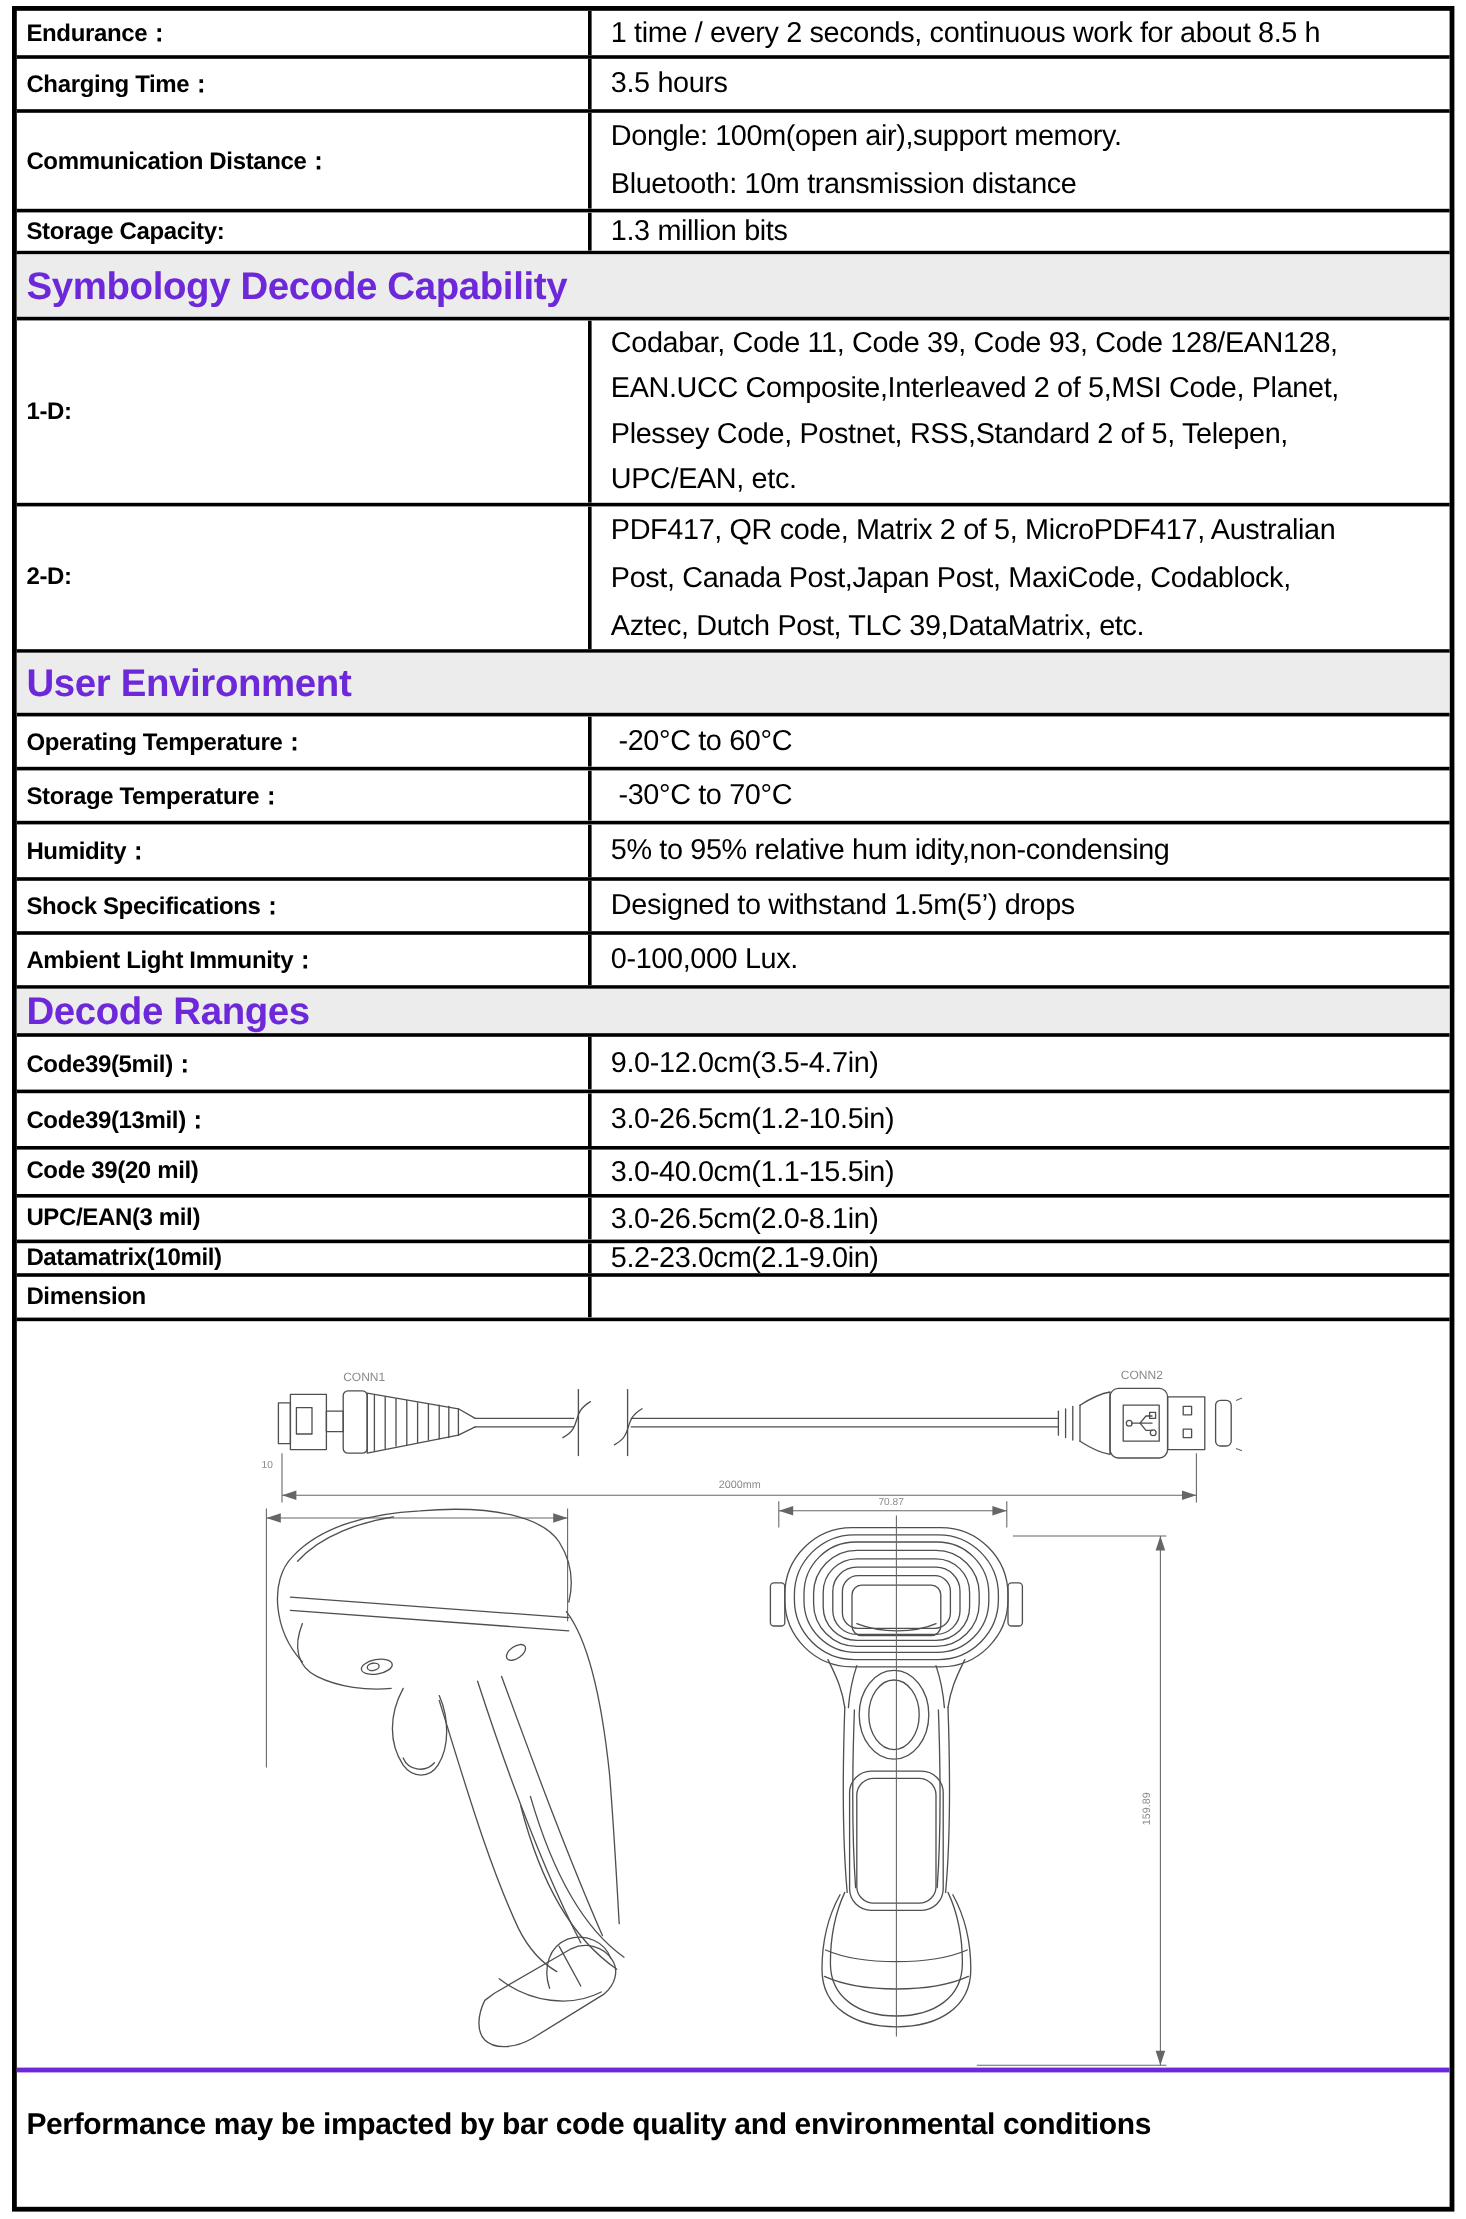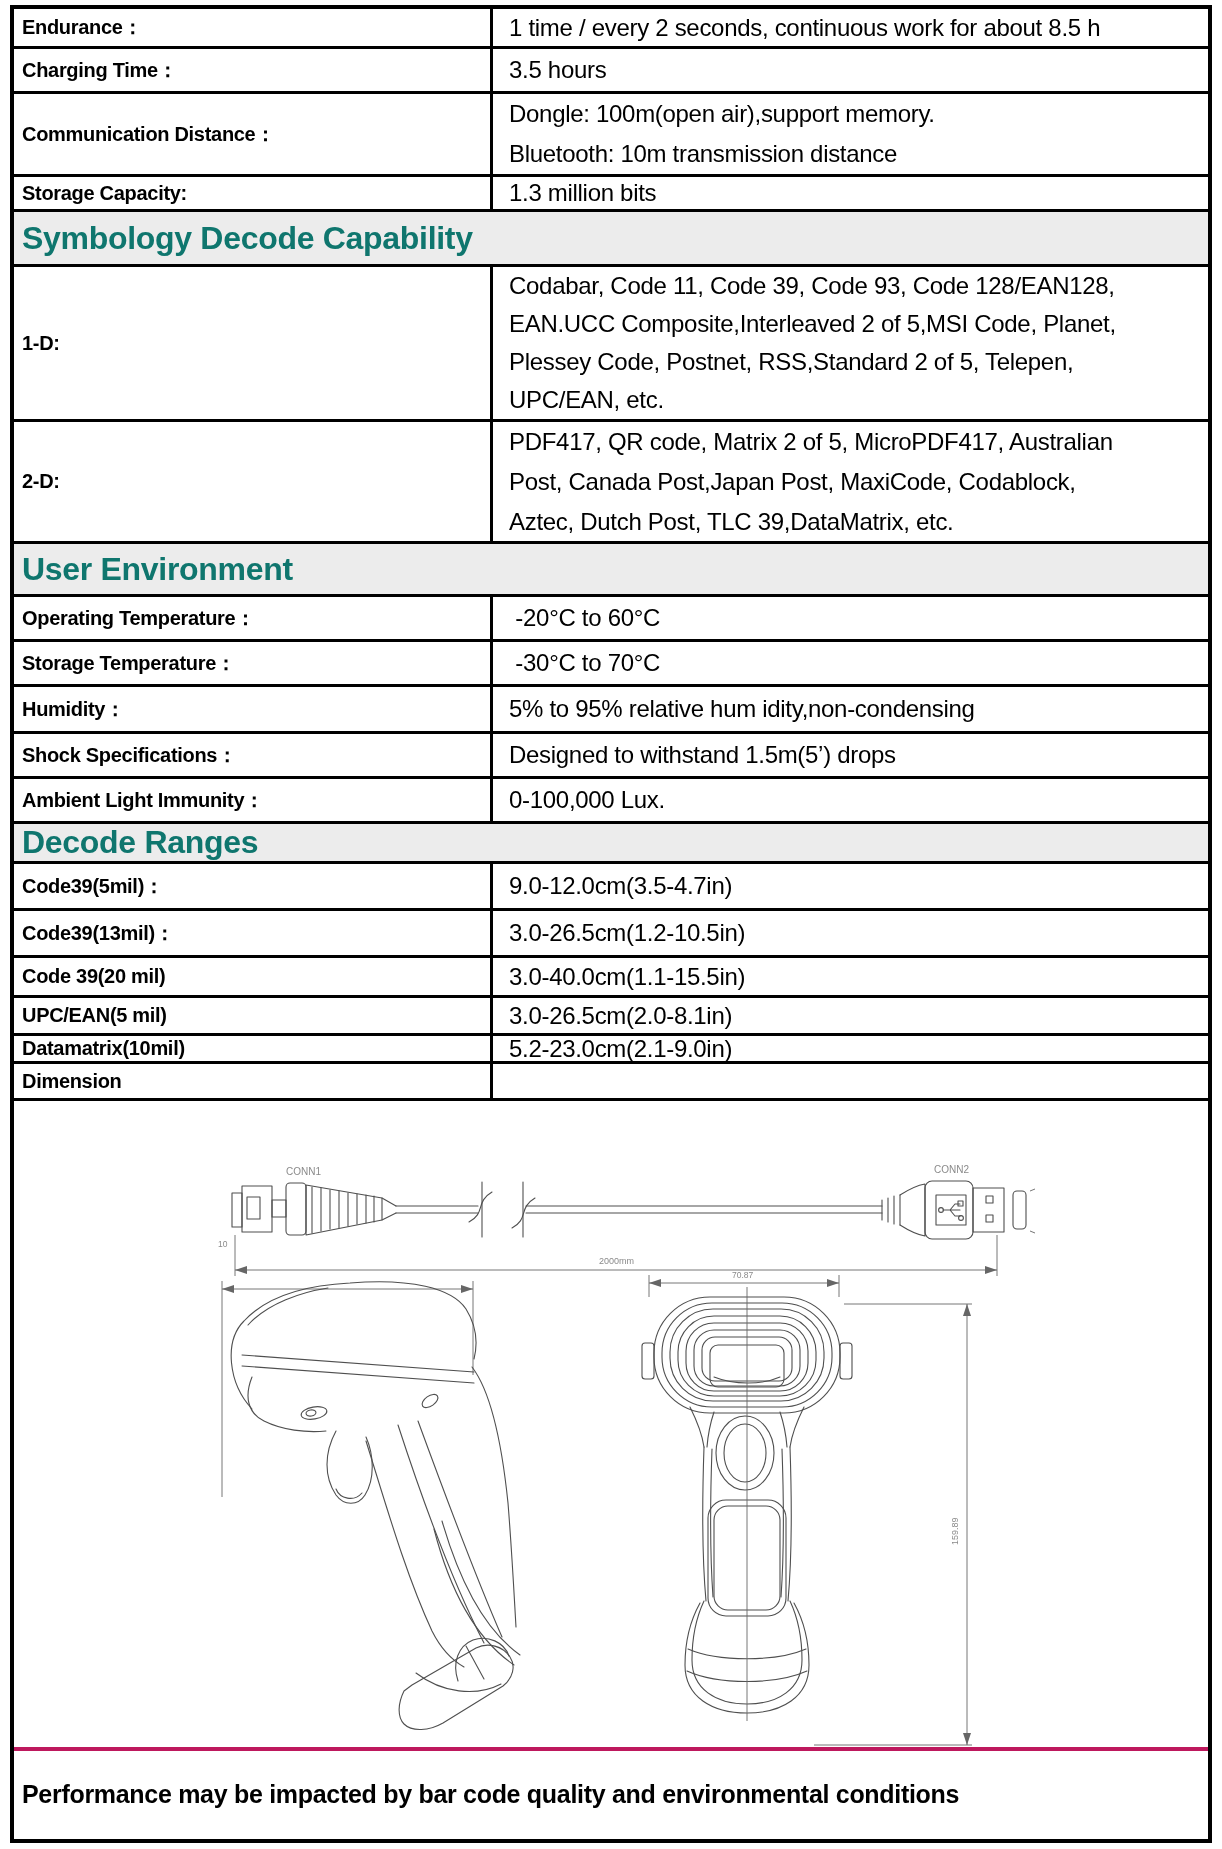--- a/index.html
+++ b/index.html
@@ -2,22 +2,22 @@
 <html><head>
 <meta charset="utf-8">
 <style>
   html,body{margin:0;padding:0;background:#ffffff;}
   body{width:1222px;height:1849px;position:relative;font-family:"Liberation Sans","DejaVu Sans",sans-serif;color:#000;}
   .sheet{position:absolute;left:10px;top:5px;width:1202px;height:1838px;border:4px solid #000;box-sizing:border-box;background:#fff;}
   .row{display:flex;border-bottom:3px solid #000;box-sizing:border-box;overflow:hidden;}
   .cell-label{width:479px;flex:0 0 479px;border-right:3px solid #000;box-sizing:border-box;display:flex;align-items:center;padding-left:8px;font-weight:bold;font-size:20px;letter-spacing:-0.3px;overflow:hidden;}
   .cell-value{flex:1;display:flex;align-items:center;padding-left:16px;font-size:24px;letter-spacing:-0.3px;white-space:pre-line;overflow:hidden;}
   .nowrap{white-space:pre;}
-  .section{display:flex;align-items:center;background:#ececec;border-bottom:3px solid #000;box-sizing:border-box;padding-left:8px;font-weight:bold;font-size:32px;color:#0f766e;letter-spacing:-0.3px;}
-  .drawing{border-bottom:4px solid #be185d;box-sizing:border-box;position:relative;margin-top:24px;}
+  .section{display:flex;align-items:center;background:#ececec;border-bottom:3px solid #000;box-sizing:border-box;padding-left:8px;font-weight:bold;font-size:32px;color:#6d28d9;letter-spacing:-0.3px;}
+  .drawing{border-bottom:4px solid #6d28d9;box-sizing:border-box;position:relative;}
   .footer-row{display:flex;align-items:center;padding-left:8px;font-weight:bold;font-size:25px;letter-spacing:-0.3px;box-sizing:border-box;}
   svg .ln{stroke:#4f4f4f;stroke-width:1.1;fill:none;stroke-linecap:round;stroke-linejoin:round;}
   svg .dim{stroke:#666;stroke-width:0.9;fill:none;}
   svg .arr{fill:#666;stroke:none;}
   svg .lbl{fill:#8a8a8a;font-family:"Liberation Sans","DejaVu Sans",sans-serif;}
 </style>
 </head>
 <body>
 
 <div class="sheet">
@@ -98,21 +98,21 @@
     <div class="cell-label">Code39(13mil)：</div>
     <div class="cell-value">3.0-26.5cm(1.2-10.5in)</div>
   </div>
 
   <div class="row" style="height:40px">
     <div class="cell-label">Code 39(20 mil)</div>
     <div class="cell-value">3.0-40.0cm(1.1-15.5in)</div>
   </div>
 
   <div class="row" style="height:38px">
-    <div class="cell-label">UPC/EAN(5 mil)</div>
+    <div class="cell-label">UPC/EAN(3 mil)</div>
     <div class="cell-value">3.0-26.5cm(2.0-8.1in)</div>
   </div>
 
   <div class="row" style="height:28px">
     <div class="cell-label">Datamatrix(10mil)</div>
     <div class="cell-value">5.2-23.0cm(2.1-9.0in)</div>
   </div>
 
   <div class="row" style="height:37px">
     <div class="cell-label">Dimension</div>

